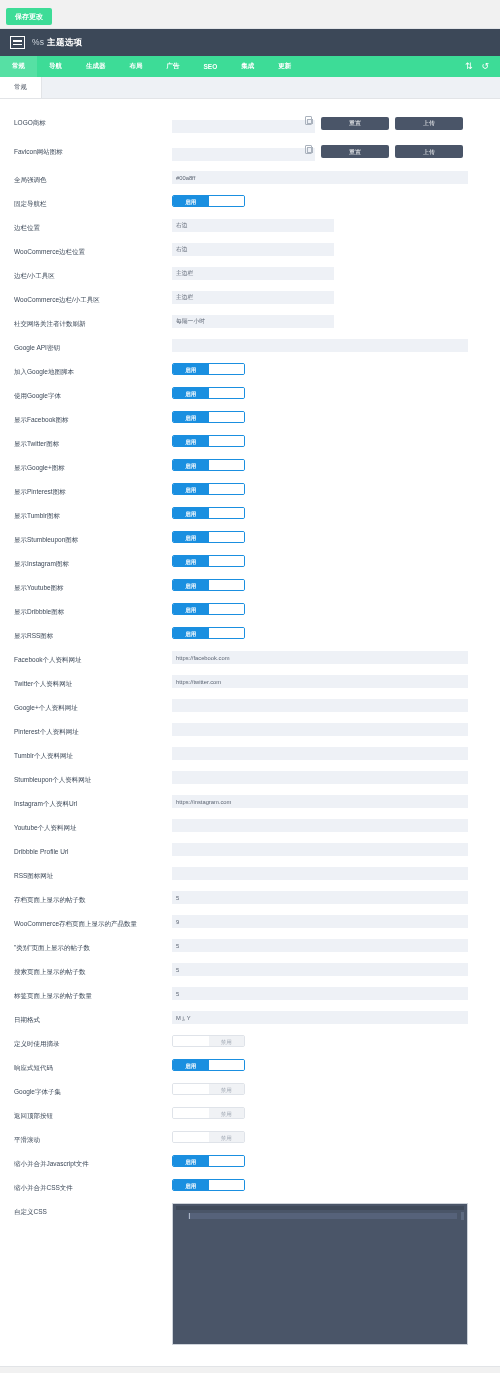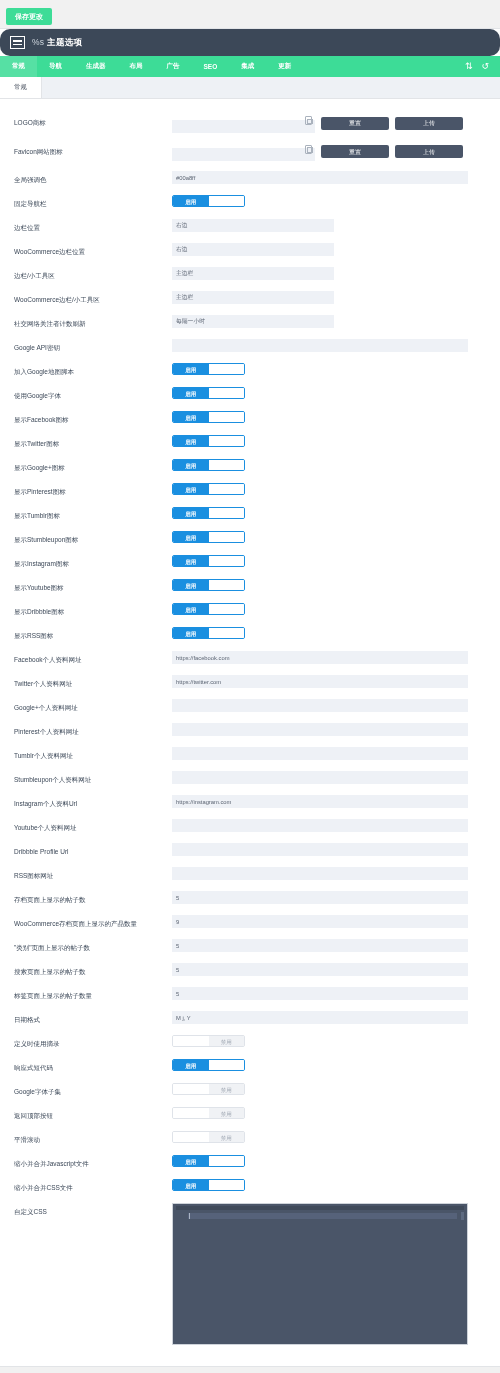--- a/index.html
+++ b/index.html
@@ -35,21 +35,20 @@
     border-left: 0; border-right: 0;
   }
 
   .opts-header {
     background: #3c4858;
     height: 27px;
     display: flex;
     align-items: center;
     padding-left: 10px;
     gap: 7px;
-    border-radius: 10px;
   }
   .brand-mark {
     width: 15px; height: 13px;
     border: 1.5px solid #ffffff;
     position: relative;
     flex: 0 0 auto;
   }
   .brand-mark::before, .brand-mark::after {
     content: ""; position: absolute; left: 2px; right: 2px;
     height: 1.5px; background: #ffffff;

